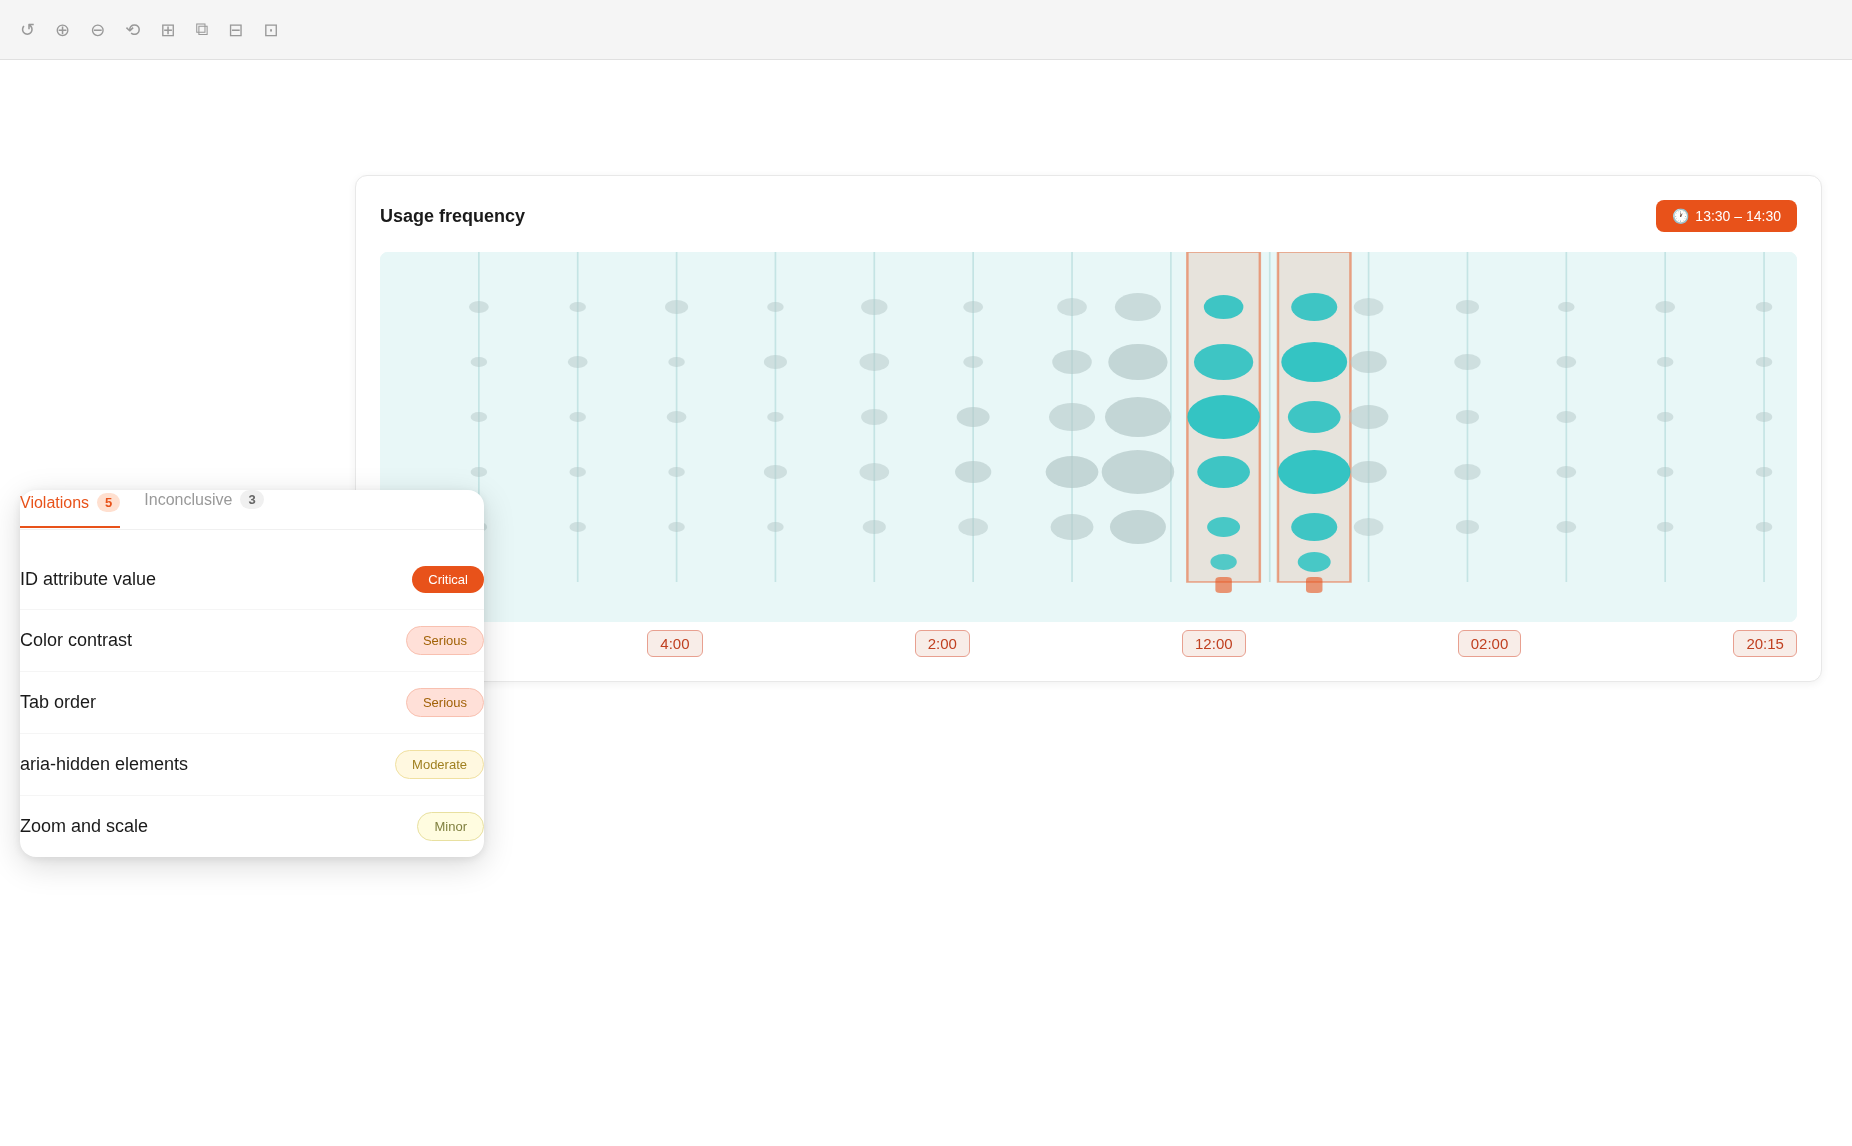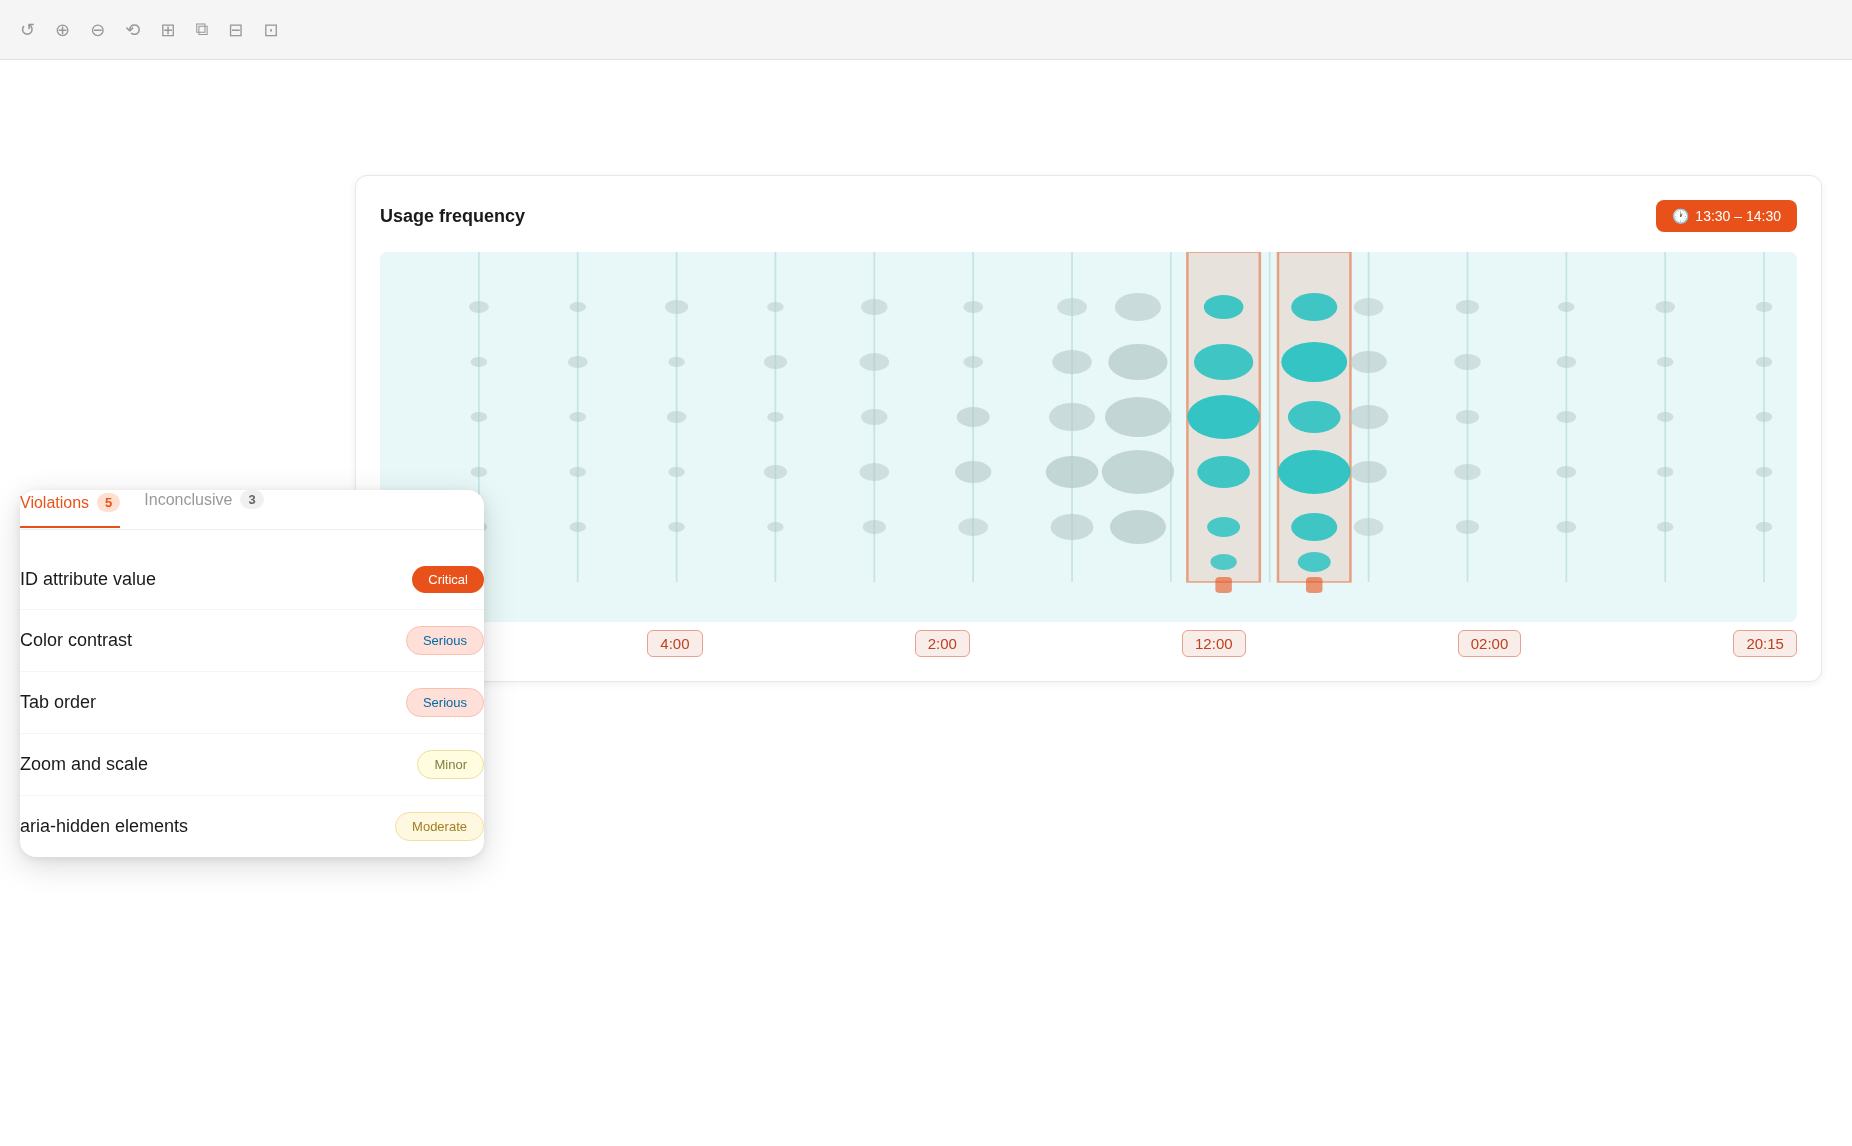--- a/index.html
+++ b/index.html
@@ -187,21 +187,21 @@
       font-weight: 500;
     }
 
     .severity-critical {
       background: #e8521a;
       color: white;
     }
 
     .severity-serious {
       background: #ffe0d8;
-      color: #0369a1;
+      color: #a16207;
       border: 1px solid #f8c0b0;
     }
 
     .severity-moderate {
       background: #fff8e0;
       color: #a08020;
       border: 1px solid #f0e0a0;
     }
 
     .severity-minor {
@@ -379,23 +379,23 @@
       <span class="violation-name">Color contrast</span>
       <span class="severity-badge severity-serious">Serious</span>
     </div>
 
     <div class="violation-row">
       <span class="violation-name">Tab order</span>
       <span class="severity-badge severity-serious">Serious</span>
     </div>
 
     <div class="violation-row">
+      <span class="violation-name">aria-hidden elements</span>
+      <span class="severity-badge severity-moderate">Moderate</span>
+    </div>
+
+    <div class="violation-row">
       <span class="violation-name">Zoom and scale</span>
       <span class="severity-badge severity-minor">Minor</span>
     </div>
-
-    <div class="violation-row">
-      <span class="violation-name">aria-hidden elements</span>
-      <span class="severity-badge severity-moderate">Moderate</span>
-    </div>
   </div>
 
 </div>
 
 </body></html>

